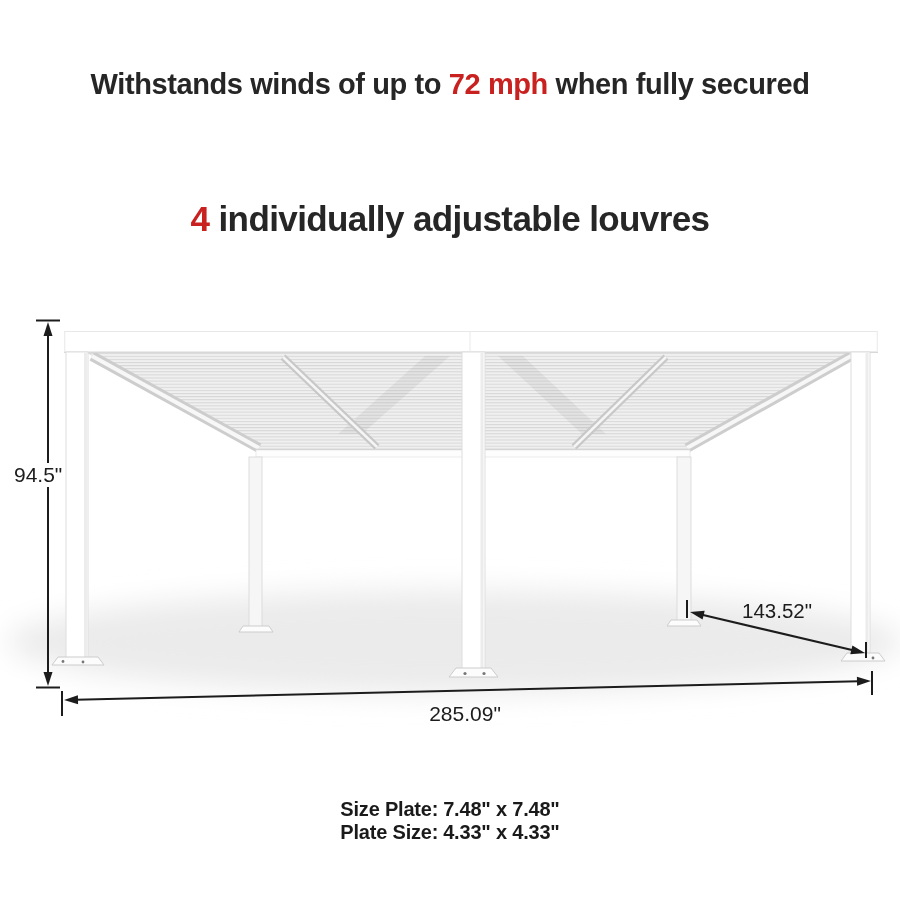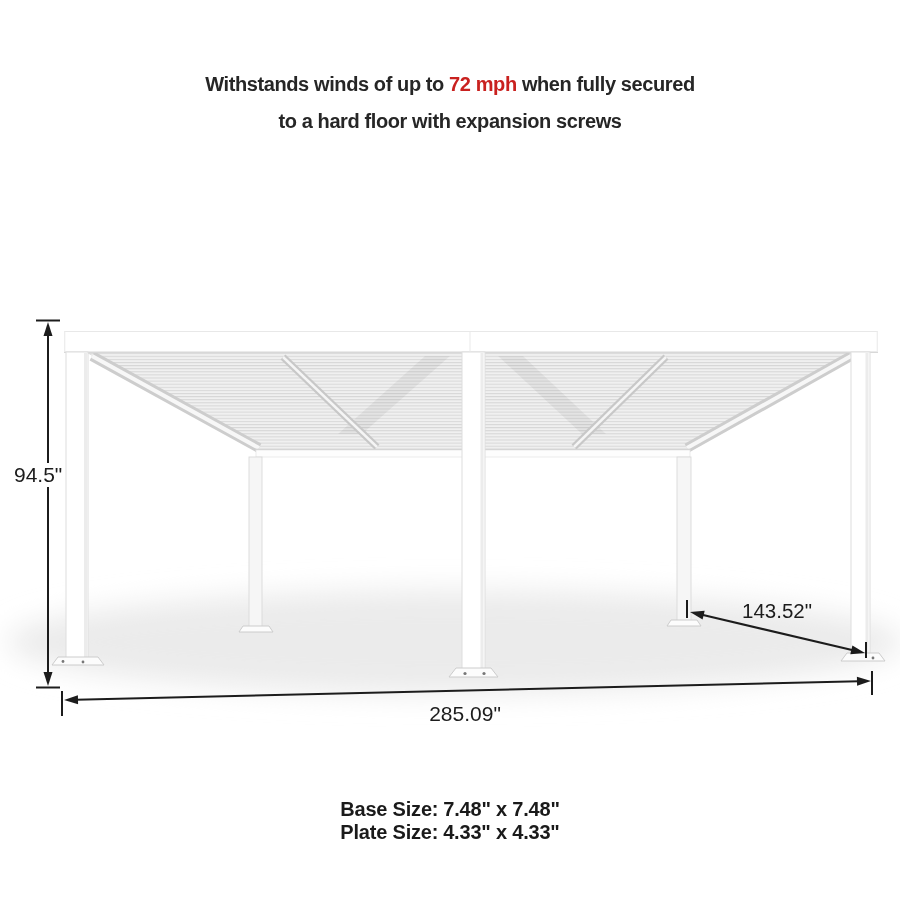--- a/index.html
+++ b/index.html
@@ -3,21 +3,21 @@
 <meta charset="utf-8">
 <style>
   html,body{margin:0;padding:0;background:#ffffff;}
   .page{
     position:relative;width:900px;height:900px;background:#ffffff;overflow:hidden;
     font-family:"Liberation Sans",sans-serif;
   }
   
   .h1{
     position:absolute;top:66px;left:0;width:900px;text-align:center;
-    font-size:20px;line-height:37px;font-weight:700;color:#262626;letter-spacing:-0.4px;
+    font-size:29px;line-height:37px;font-weight:700;color:#262626;letter-spacing:-0.4px;
   }
   .h2{
     position:absolute;top:199px;left:0;width:900px;text-align:center;
     font-size:35px;line-height:40px;font-weight:700;color:#262626;letter-spacing:-0.6px;
   }
   .red{color:#c9211f;}
   
   .diagram{position:absolute;top:300px;left:0;width:900px;height:470px;}
   .dimtext{font-family:"Liberation Sans",sans-serif;fill:#1c1c1c;font-size:21px;}
   .dimtext.small{font-size:20.5px;}
@@ -29,23 +29,23 @@
   .specs .lbl{font-weight:600;}
   .specs .val{font-weight:800;margin-left:5px;}
 </style>
 </head>
 <body>
 
 <div class="page">
 
   <div class="h1">
     <div><span>Withstands winds of up to </span><span class="red">72 mph</span><span> when fully secured</span></div>
-    <div>to a hard floor with expansion screws</div>
   </div>
 
+  <div class="h2"><span class="red">4</span><span> individually adjustable louvres</span></div>
 
   <svg class="diagram" viewBox="0 0 900 470">
     <defs>
       <pattern id="louv" width="6" height="3.1" patternUnits="userSpaceOnUse">
         <rect width="6" height="3.1" fill="#f0f0f0"></rect>
         <rect width="6" height="1" y="0" fill="#d7d7d7"></rect>
       </pattern>
       <filter id="soft" x="-30%" y="-120%" width="160%" height="340%">
         <feGaussianBlur stdDeviation="14"></feGaussianBlur>
       </filter>
@@ -132,17 +132,17 @@
       <line x1="687" y1="300" x2="687" y2="318"></line>
       <line x1="702" y1="314.8" x2="852" y2="350"></line>
       <line x1="866" y1="342" x2="866" y2="358"></line>
       <polygon points="690,312 702.6,319.6 704.7,310.8" fill="#1c1c1c" stroke="none"></polygon>
       <polygon points="865,353 850.3,354.2 852.4,345.4" fill="#1c1c1c" stroke="none"></polygon>
     </g>
     <text class="dimtext small" x="777" y="318" text-anchor="middle">143.52"</text>
   </svg>
 
   <div class="specs">
-    <div><span class="lbl">Base Size:</span><span class="val">7.48" x 7.48"</span></div>
+    <div><span class="lbl">Size Plate:</span><span class="val">7.48" x 7.48"</span></div>
     <div><span class="lbl">Plate Size:</span><span class="val">4.33" x 4.33"</span></div>
   </div>
 
 </div>
 
 </body></html>

